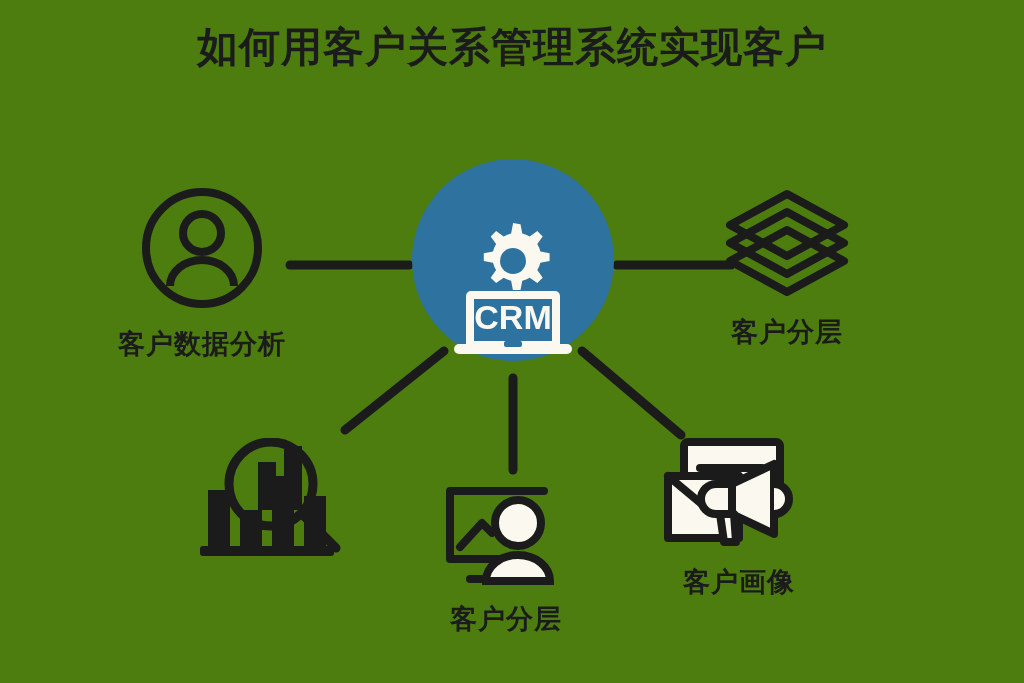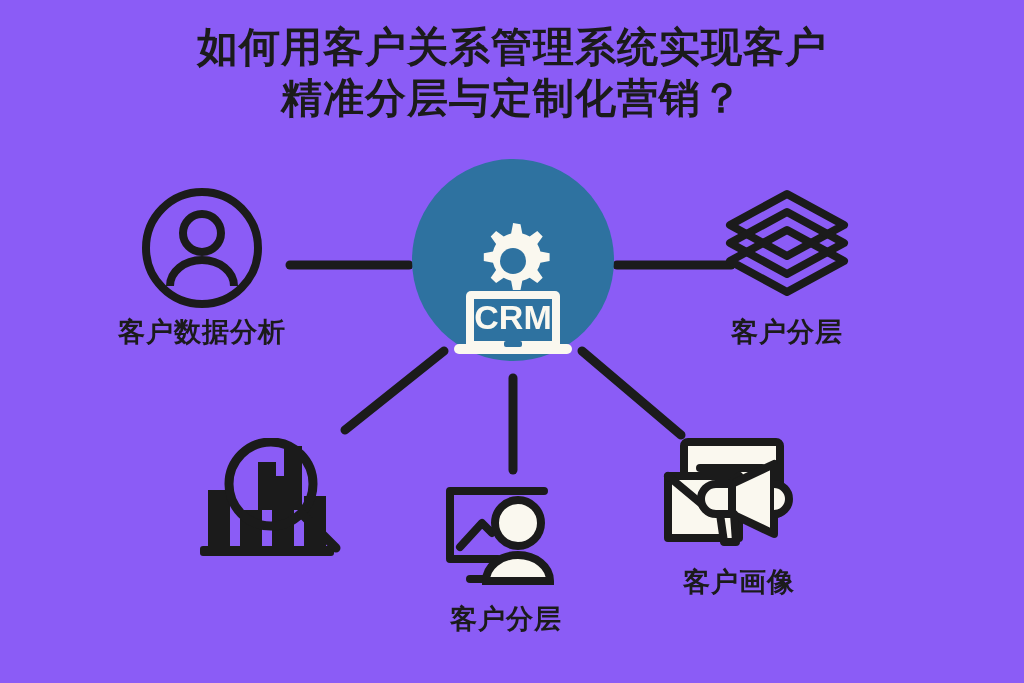--- a/index.html
+++ b/index.html
@@ -12,21 +12,21 @@
     height: 683px;
     background: #FAF8EF;
     font-family: "Liberation Sans", "DejaVu Sans", sans-serif;
     overflow: hidden;
     position: relative;
   }
   #canvas {
     position: relative;
     width: 1024px;
     height: 683px;
-    background: #8b5cf6;
+    background: #4d7c0f;
   }
 
   
   .title-block {
     position: absolute;
     top: 22px;
     left: 0;
     width: 1024px;
     text-align: center;
     color: #1B1B1B;
@@ -72,34 +72,33 @@
     margin-top: 6px;
     font-size: 27px;
     font-weight: 700;
     color: #1B1B1B;
     letter-spacing: 1px;
     white-space: nowrap;
     line-height: 33px;
   }
 
   
-  #node-customer-data   { left: 118px; top: 186px; }
+  #node-customer-data   { left: 118px; top: 186px; gap: 12px; }
   #node-segmentation-top{ left: 722px; top: 186px; }
   #node-customer-profile{ left: 196px; top: 438px; }
   #node-layering-bottom { left: 436px; top: 475px; }
   #node-marketing       { left: 654px; top: 432px; }
 </style>
 </head>
 <body>
 
 <div id="canvas">
 
   <div class="title-block">
     <span class="title-line">如何用客户关系管理系统实现客户</span>
-    <span class="title-line">精准分层与定制化营销？</span>
   </div>
 
   <svg id="connectors" viewBox="0 0 1024 683">
     <g stroke="#1B1B1B" stroke-width="9" stroke-linecap="round" fill="none">
       <line x1="290" y1="265" x2="409" y2="265"></line>
       <line x1="617" y1="265" x2="731" y2="265"></line>
       <line x1="345" y1="430" x2="444" y2="351"></line>
       <line x1="513" y1="378" x2="513" y2="470"></line>
       <line x1="582" y1="351" x2="681" y2="435"></line>
     </g>

